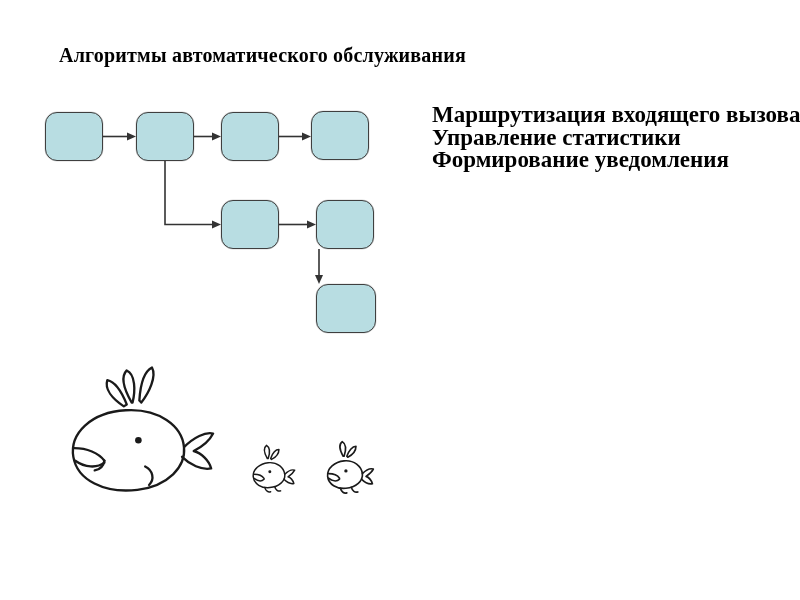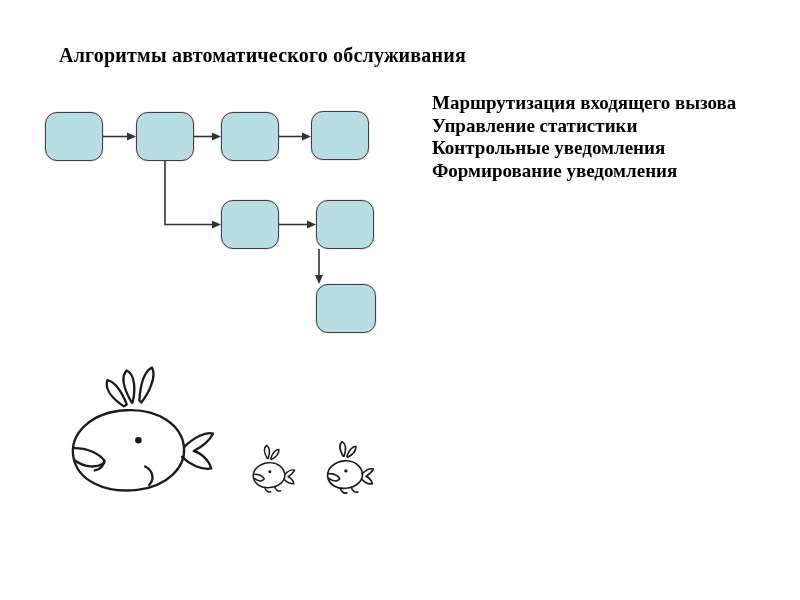--- a/index.html
+++ b/index.html
@@ -43,22 +43,22 @@
   .n7{left:316px;top:284px;width:60px;}
   .overlay{
     position:absolute;
     left:0;top:0;width:800px;height:600px;
     pointer-events:none;
   }
   .conn{stroke:var(--conn);stroke-width:1.6px;fill:none;}
   .conn-head{fill:var(--conn);stroke:none;}
   .features{
     position:absolute;
-    left:432px;top:92px;
-    font-size:19px;
+    left:432px;top:104px;
+    font-size:23px;
     font-weight:700;
     line-height:22.5px;
   }
   .feature-line{white-space:nowrap;}
   .art{position:absolute;left:0;top:0;}
   .whale{position:absolute;left:52px;top:352px;width:165px;height:165px;}
   .fish1{position:absolute;left:240px;top:442px;width:58px;height:58px;}
   .fish2{position:absolute;left:313px;top:438px;width:64px;height:64px;}
   .ink{fill:none;stroke:#1a1a1a;stroke-linecap:round;stroke-linejoin:round;}
 </style>
@@ -92,21 +92,20 @@
 <div class="flow-node n2"></div>
 <div class="flow-node n3"></div>
 <div class="flow-node n4"></div>
 <div class="flow-node n5"></div>
 <div class="flow-node n6"></div>
 <div class="flow-node n7"></div>
 
 <div class="features">
   <div class="feature-line">Маршрутизация входящего вызова</div>
   <div class="feature-line">Управление статистики</div>
-  <div class="feature-line">Контрольные уведомления</div>
   <div class="feature-line">Формирование уведомления</div>
 </div>
 
 <div class="art">
   <svg class="whale" viewBox="0 0 170 170" aria-hidden="true">
     <g class="ink" stroke-width="2.4">
 
       <path d="M 82,52 C 74,38 70,26 77,19 C 86,23 86,40 83,52 Z"></path>
       <path d="M 90,50 C 91,34 95,20 103,16 C 108,25 100,42 92,52 Z"></path>
       <path d="M 74,56 C 62,48 54,38 57,29 C 67,31 73,44 77,54 Z"></path>

